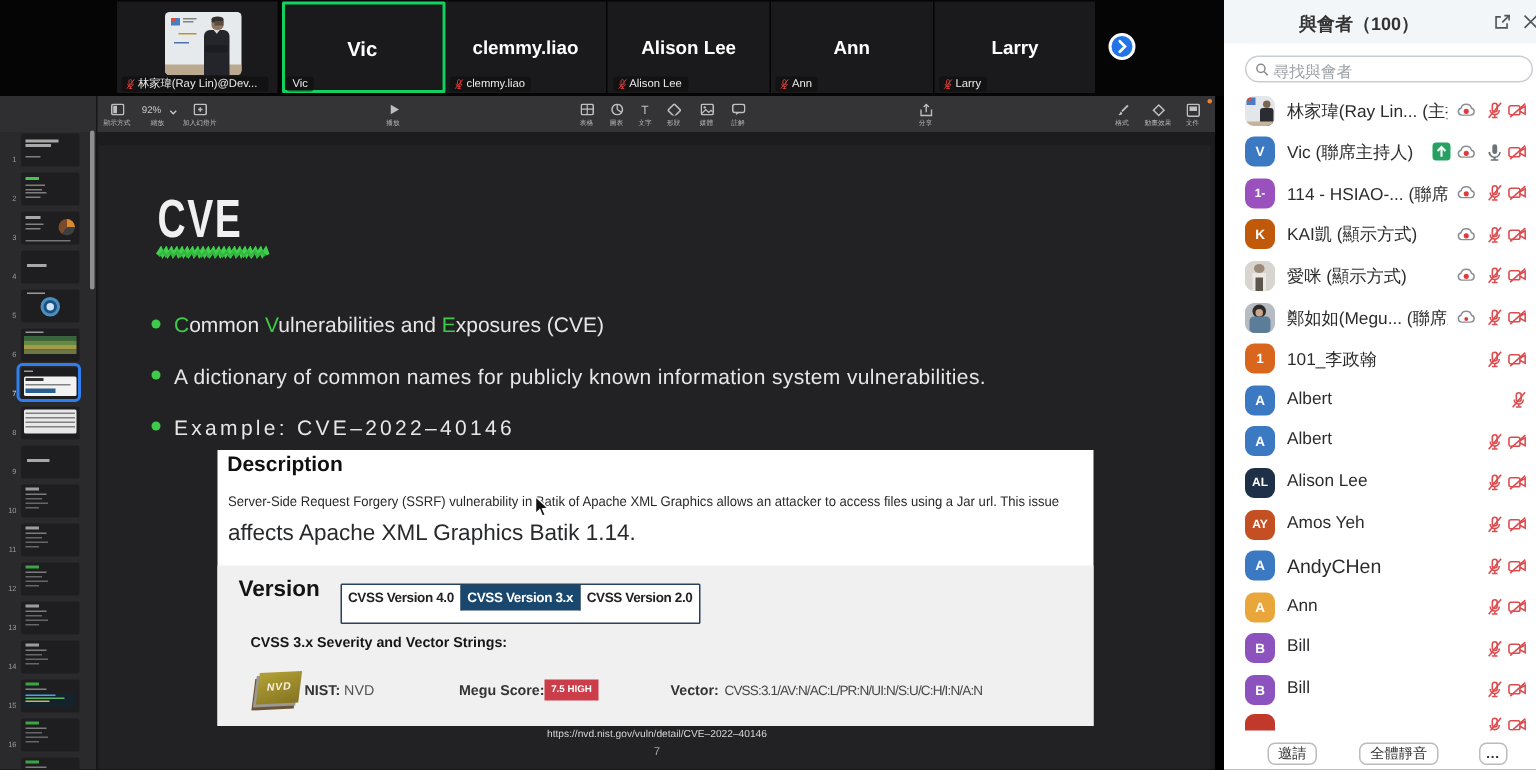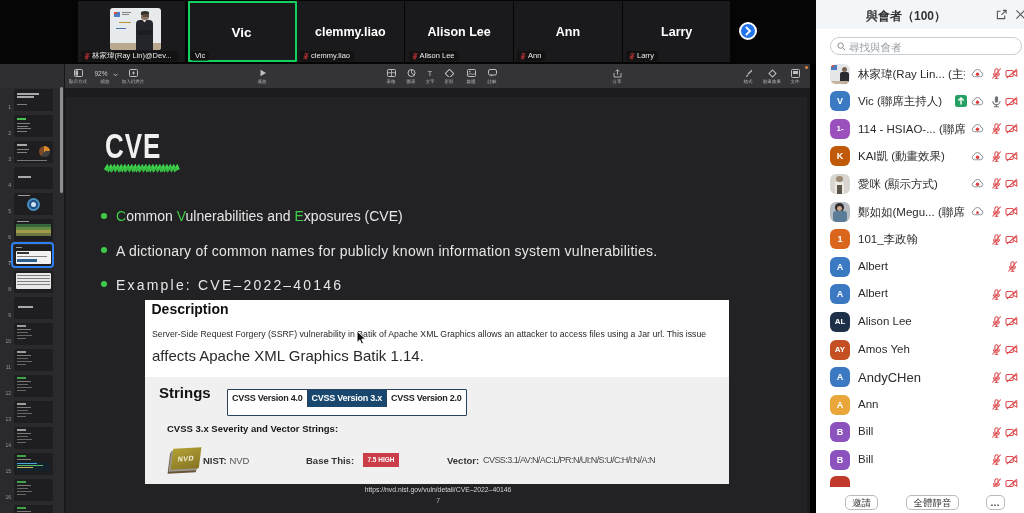--- a/index.html
+++ b/index.html
@@ -218,30 +218,30 @@
     <path d="M2 6.8 l2.9 -3.1 1.8 3.1 l2.9 -3.1 1.8 3.1 l2.9 -3.1 1.8 3.1 l2.9 -3.1 1.8 3.1 l2.9 -3.1 1.8 3.1 l2.9 -3.1 1.8 3.1 l2.9 -3.1 1.8 3.1 l2.9 -3.1 1.8 3.1 l2.9 -3.1 1.8 3.1 l2.9 -3.1 1.8 3.1 l2.9 -3.1 1.8 3.1 l2.9 -3.1 1.8 3.1 l2.9 -3.1 1.8 3.1 l2.9 -3.1 1.8 3.1 l2.9 -3.1 1.8 3.1" fill="none" stroke="#34b73f" stroke-width="1.6"></path>
   </svg>
 <div class="bullet" style="top:208px"><span class="bdot"></span><span class="g">C</span>ommon <span class="g">V</span>ulnerabilities and <span class="g">E</span>xposures (CVE)</div>
 <div class="bullet" style="top:242.5px;letter-spacing:0.25px"><span class="bdot"></span>A dictionary of common names for publicly known information system vulnerabilities.</div>
 <div class="bullet" style="top:276.5px;letter-spacing:2.2px"><span class="bdot"></span>Example: CVE–2022–40146</div>
 <div style="position:absolute;left:145px;top:300px;width:584px;height:184px;background:#fff">
   <div style="position:absolute;left:6.5px;top:1px;font-size:14px;font-weight:bold;color:#101010">Description</div>
   <div style="position:absolute;left:7px;top:29px;font-size:9.3px;color:#28292b;white-space:nowrap;transform-origin:0 0;transform:scaleX(0.939)" id="dl1">Server-Side Request Forgery (SSRF) vulnerability in Batik of Apache XML Graphics allows an attacker to access files using a Jar url. This issue</div>
   <div style="position:absolute;left:7px;top:46.5px;font-size:15px;color:#28292b;white-space:nowrap">affects Apache XML Graphics Batik 1.14.</div>
   <div style="position:absolute;left:0;top:77px;width:584px;height:107px;background:#f0f0f1">
-    <div style="position:absolute;left:14px;top:7px;font-size:15px;font-weight:bold;color:#131313">Strings</div>
+    <div style="position:absolute;left:14px;top:7px;font-size:15px;font-weight:bold;color:#131313">Version</div>
     <div style="position:absolute;left:82px;top:12px;height:27px;border:1px solid #28415c;background:#fff;border-radius:1px">
       <div style="display:inline-block;vertical-align:top;height:17px;line-height:17px;padding:0 4px;font-size:9px;letter-spacing:-0.25px;font-weight:bold;color:#222">CVSS Version 4.0</div><div style="display:inline-block;vertical-align:top;height:17px;line-height:17px;padding:0 4px;font-size:9px;letter-spacing:-0.25px;font-weight:bold;color:#fff;background:#19476e;border-left:1px solid #28415c;border-right:1px solid #28415c">CVSS Version 3.x</div><div style="display:inline-block;vertical-align:top;height:17px;line-height:17px;padding:0 4px;font-size:9px;letter-spacing:-0.25px;font-weight:bold;color:#222">CVSS Version 2.0</div>
     </div>
     <div style="position:absolute;left:22px;top:46px;font-size:9.5px;font-weight:bold;color:#161616">CVSS 3.x Severity and Vector Strings:</div>
     <div style="position:absolute;left:24px;top:75px;width:28px;height:21px;background:#6b5338;transform:skewX(-10deg) rotate(-3deg)"></div>
     <div style="position:absolute;left:25px;top:73px;width:28px;height:21px;background:#9a9890;transform:skewX(-10deg) rotate(-3deg)"></div>
     <div style="position:absolute;left:27px;top:71px;width:28px;height:21px;background:linear-gradient(160deg,#b3a135,#857423);transform:skewX(-10deg) rotate(-3deg);text-align:center;line-height:21px;font-size:7px;font-weight:bold;color:#f5f0dc;letter-spacing:0.5px">NVD</div>
     <div style="position:absolute;left:58px;top:77.5px;font-size:9.5px;color:#555"><b style="color:#333">NIST:</b> NVD</div>
-    <div style="position:absolute;left:161px;top:77.5px;font-size:9.5px;font-weight:bold;color:#333">Base This:</div>
+    <div style="position:absolute;left:161px;top:77.5px;font-size:9.5px;font-weight:bold;color:#333">Megu Score:</div>
     <div style="position:absolute;left:218px;top:75.5px;width:36px;height:14px;background:#cc3d4a;color:#fff;font-size:6.5px;font-weight:bold;text-align:center;line-height:14px">7.5 HIGH</div>
     <div style="position:absolute;left:302px;top:77.5px;font-size:9.5px;font-weight:bold;color:#333">Vector:</div>
     <div style="position:absolute;left:338px;top:77.5px;font-size:9px;color:#474747;letter-spacing:-0.55px">CVSS:3.1/AV:N/AC:L/PR:N/UI:N/S:U/C:H/I:N/A:N</div>
   </div>
 </div>
 <svg style="position:absolute;left:356px;top:330px" width="11" height="16" viewBox="0 0 11 16">
     <path d="M1 1v11.5l2.8-2.6 1.7 4.2 2-0.9-1.7-4 3.8-0.3z" fill="#111" stroke="#fff" stroke-width="1"></path>
   </svg>
 <div style="position:absolute;left:288px;top:486px;width:300px;text-align:center;font-size:6.8px;color:#d6d6d6">https://nvd.nist.gov/vuln/detail/CVE–2022–40146</div>
 <div style="position:absolute;left:288px;top:496px;width:300px;text-align:center;font-size:7.5px;color:#a8a8a8">7</div>
@@ -388,21 +388,21 @@
 <path d="M8 11.5v2.2"></path>
     <path d="M5.7 13.9h4.6"></path>
 <path d="M13.2 1.8 3 14.2"></path>
   </svg>
 <svg style="position:absolute;left:1005px;top:122.2px" width="13" height="13" viewBox="0 0 16 16" fill="none" stroke="#dd4b4e" stroke-width="1.3">
 <rect x="1.2" y="4.3" width="9" height="7.4" rx="1.5"></rect>
 <path d="M10.2 7.2l4.3-2.4v6.4l-4.3-2.4"></path>
 <path d="M14.6 2.6 2.2 13.6"></path>
   </svg>
 <div style="position:absolute;left:830px;top:146.3px;width:20px;height:20px;border-radius:6px;background:#c05a0a;color:#fff;font-weight:bold;font-size:9px;text-align:center;line-height:20px">K</div>
-<div style="position:absolute;left:858px;top:149.3px;width:107px;font-size:11.5px;color:#2c2c2e;white-space:nowrap;overflow:hidden">KAI凱 (動畫效果)</div>
+<div style="position:absolute;left:858px;top:149.3px;width:107px;font-size:11.5px;color:#2c2c2e;white-space:nowrap;overflow:hidden">KAI凱 (顯示方式)</div>
 <svg style="position:absolute;left:971px;top:149.8px" width="13" height="13" viewBox="0 0 16 16" fill="none" stroke="#8b8f94" stroke-width="1.2">
 <path d="M4.2 12h7.6a2.9 2.9 0 0 0 .5-5.7A4.4 4.4 0 0 0 8 3.1a4.4 4.4 0 0 0-4.3 3.2A2.9 2.9 0 0 0 4.2 12z"></path>
     <circle cx="8" cy="8.9" r="2.1" fill="#e03a3a" stroke="none"></circle>
   </svg>
 <svg style="position:absolute;left:990px;top:149.8px" width="13" height="13" viewBox="0 0 16 16" fill="none" stroke="#dd4b4e" stroke-width="1.3">
 <path d="M8 2.2c1.2 0 2 .9 2 2v3.2c0 1.1-.8 2-2 2s-2-.9-2-2V4.2c0-1.1.8-2 2-2z"></path>
 <path d="M4.3 7.8c0 2.1 1.6 3.7 3.7 3.7s3.7-1.6 3.7-3.7"></path>
 <path d="M8 11.5v2.2"></path>
     <path d="M5.7 13.9h4.6"></path>
 <path d="M13.2 1.8 3 14.2"></path>

